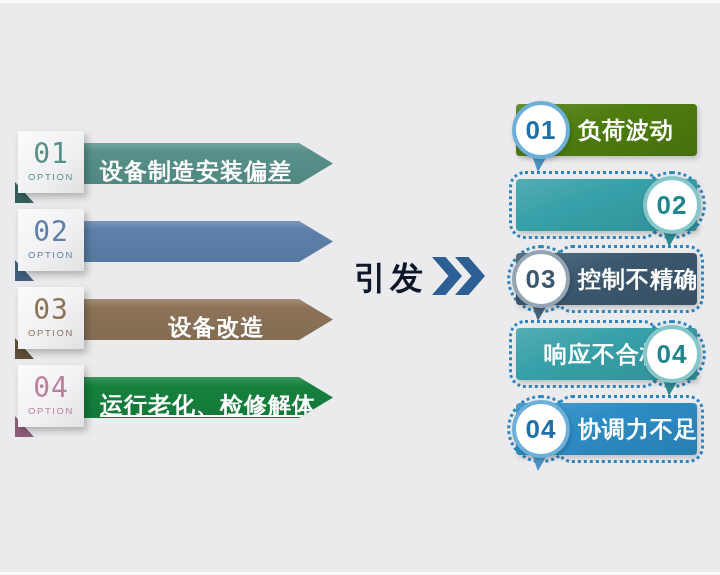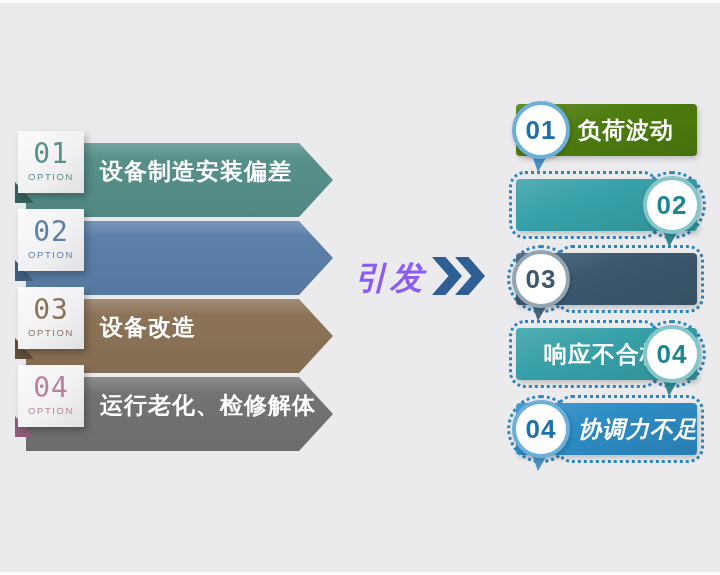--- a/index.html
+++ b/index.html
@@ -10,21 +10,21 @@
   }
   #stage::before,#stage::after{
     content:"";position:absolute;left:0;width:100%;height:3px;background:#fbfbfc;z-index:9;
   }
   #stage::before{top:0;}
   #stage::after{bottom:0;}
 
   
   .opt{position:absolute;left:0;width:345px;height:80px;}
   .opt-banner{
-    position:absolute;left:26px;top:12px;width:307px;height:74px;
+    position:absolute;left:26px;top:12px;width:307px;height:41px;
     clip-path:polygon(0 0,calc(100% - 34px) 0,100% 50%,calc(100% - 34px) 100%,0 100%);
     color:#fff;font-size:23px;font-weight:bold;letter-spacing:1px;
     line-height:57px;padding-left:74px;box-sizing:border-box;white-space:nowrap;
   }
   .opt-banner .sheen{
     position:absolute;inset:0;
     background:linear-gradient(180deg,rgba(255,255,255,.18) 0,rgba(255,255,255,0) 22%,rgba(0,0,0,.06) 100%);
   }
   .opt-fold{
     position:absolute;left:15px;top:51px;width:19px;height:21px;
@@ -100,71 +100,71 @@
       </div>
       <div class="opt" style="top: 209px;">
         <div class="opt-banner" style="background: rgb(92, 128, 170);"><div class="sheen"></div></div>
         <div class="opt-fold" style="background: rgb(65, 95, 128);"></div>
         <div class="opt-square">
           <div class="opt-num" style="color: rgb(92, 128, 170);">02</div>
           <div class="opt-tag" style="color: rgb(92, 128, 170);">OPTION</div>
         </div>
       </div>
       <div class="opt" style="top: 287px;">
-        <div class="opt-banner" style="background: rgb(140, 115, 88);"><div class="sheen"></div><span style="position: relative;">设备改造</span></div>
+        <div class="opt-banner" style="background: rgb(140, 115, 88); text-align: center;"><div class="sheen"></div><span style="position: relative;">设备改造</span></div>
         <div class="opt-fold" style="background: rgb(95, 78, 58);"></div>
         <div class="opt-square">
           <div class="opt-num" style="color: rgb(140, 115, 88);">03</div>
           <div class="opt-tag" style="color: rgb(140, 115, 88);">OPTION</div>
         </div>
       </div>
       <div class="opt" style="top: 365px;">
-        <div class="opt-banner" style="background: #737373;"><div class="sheen"></div><span style="position: relative;">运行老化、检修解体</span></div>
+        <div class="opt-banner" style="background: #15803d; text-decoration: underline;"><div class="sheen"></div><span style="position: relative;">运行老化、检修解体</span></div>
         <div class="opt-fold" style="background: rgb(143, 94, 121);"></div>
         <div class="opt-square">
           <div class="opt-num" style="color: rgb(187, 128, 158);">04</div>
           <div class="opt-tag" style="color: rgb(187, 128, 158);">OPTION</div>
         </div>
       </div>
     </div>
 
   <div class="connector">
-    <span class="connector-label" style="color: #8b5cf6; font-style: italic;">引发</span>
+    <span class="connector-label" style="color: #0f172a;">引发</span>
     <span class="chev chev1" style="background: rgb(46, 95, 148);"></span>
     <span class="chev chev2" style="background: rgb(46, 95, 148);"></span>
   </div>
 
   <div id="right-col">
       <div class="fx" style="top: 104px;">
         <div class="fx-banner" style="background: #4d7c0f; padding-left: 62px;"><div class="sheen"></div><span class="fx-label">负荷波动</span></div>
         <div class="fx-tail" style="left: 528px; background: rgb(74, 146, 194);"></div>
         <div class="fx-circle" style="left: 512px; border-color: rgb(108, 176, 218); color: rgb(31, 111, 168);">01</div>
       </div>
       <div class="fx" style="top: 179px;">
         <div class="fx-dotrect side-right" style="border-color: rgb(46, 134, 192);"></div>
         <div class="fx-dotcircle" style="left: 638px; border-color: rgb(46, 134, 192);"></div>
         <div class="fx-banner" style="background: rgb(55, 160, 168); padding-left: 28px;"><div class="sheen"></div></div>
         <div class="fx-tail" style="left: 659px; background: rgb(47, 138, 146);"></div>
         <div class="fx-circle" style="left: 643px; border-color: rgb(132, 198, 202); color: rgb(31, 134, 142);">02</div>
       </div>
       <div class="fx" style="top: 253px;">
         <div class="fx-dotrect side-left" style="border-color: rgb(46, 134, 192);"></div>
         <div class="fx-dotcircle" style="left: 507px; border-color: rgb(46, 134, 192);"></div>
-        <div class="fx-banner" style="background: rgb(60, 88, 110); padding-left: 62px;"><div class="sheen"></div></div>
+        <div class="fx-banner" style="background: rgb(60, 88, 110); padding-left: 62px;"><div class="sheen"></div><span class="fx-label">控制不精确</span></div>
         <div class="fx-tail" style="left: 528px; background: rgb(70, 98, 122);"></div>
         <div class="fx-circle" style="left: 512px; border-color: rgb(147, 165, 179); color: rgb(60, 88, 110);">03</div>
       </div>
       <div class="fx" style="top: 328px;">
         <div class="fx-dotrect side-right" style="border-color: rgb(46, 134, 192);"></div>
         <div class="fx-dotcircle" style="left: 638px; border-color: rgb(46, 134, 192);"></div>
         <div class="fx-banner" style="background: rgb(55, 160, 168); padding-left: 28px;"><div class="sheen"></div><span class="fx-label">响应不合格</span></div>
         <div class="fx-tail" style="left: 659px; background: rgb(47, 138, 146);"></div>
         <div class="fx-circle" style="left: 643px; border-color: rgb(132, 198, 202); color: rgb(31, 134, 142);">04</div>
       </div>
       <div class="fx" style="top: 403px;">
         <div class="fx-dotrect side-left" style="border-color: rgb(46, 134, 192);"></div>
         <div class="fx-dotcircle" style="left: 507px; border-color: rgb(46, 134, 192);"></div>
-        <div class="fx-banner" style="background: rgb(45, 140, 196); padding-left: 62px; font-style: italic;"><div class="sheen"></div><span class="fx-label">协调力不足</span></div>
+        <div class="fx-banner" style="background: rgb(45, 140, 196); padding-left: 62px;"><div class="sheen"></div><span class="fx-label">协调力不足</span></div>
         <div class="fx-tail" style="left: 528px; background: rgb(74, 146, 194);"></div>
         <div class="fx-circle" style="left: 512px; border-color: rgb(108, 176, 218); color: rgb(31, 111, 168);">04</div>
       </div>
     </div>
 </div>
 
 </body></html>

